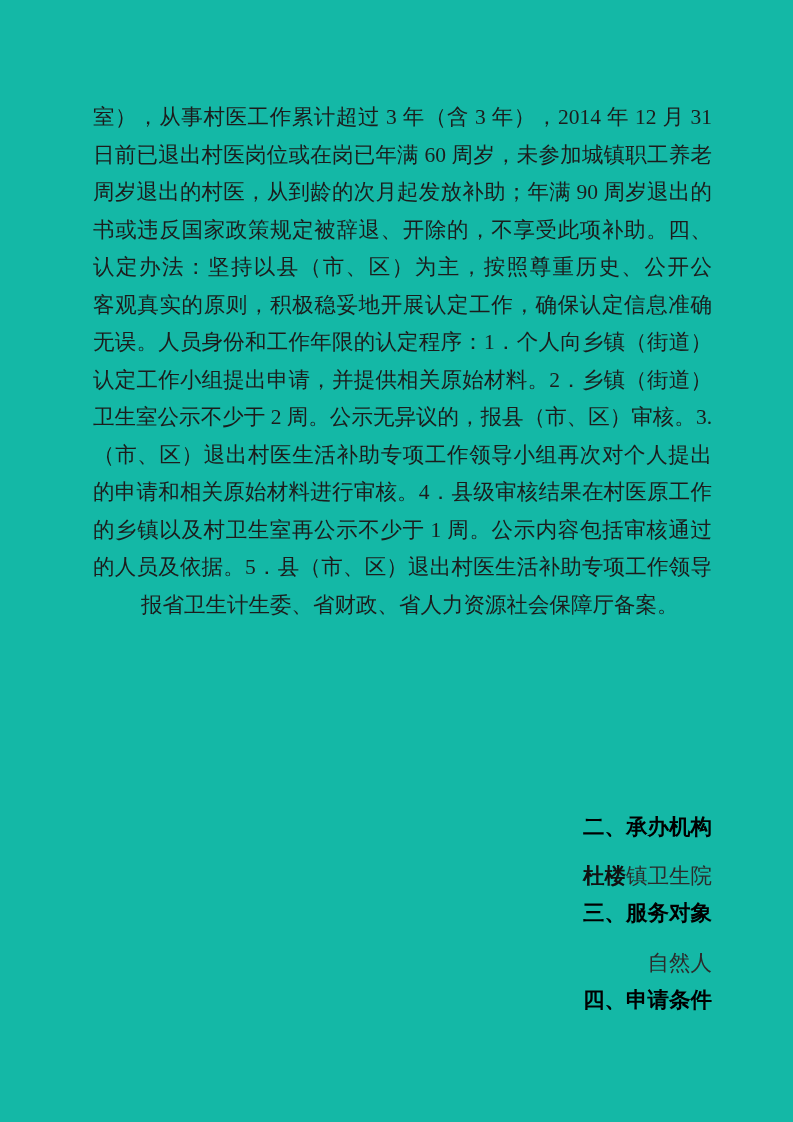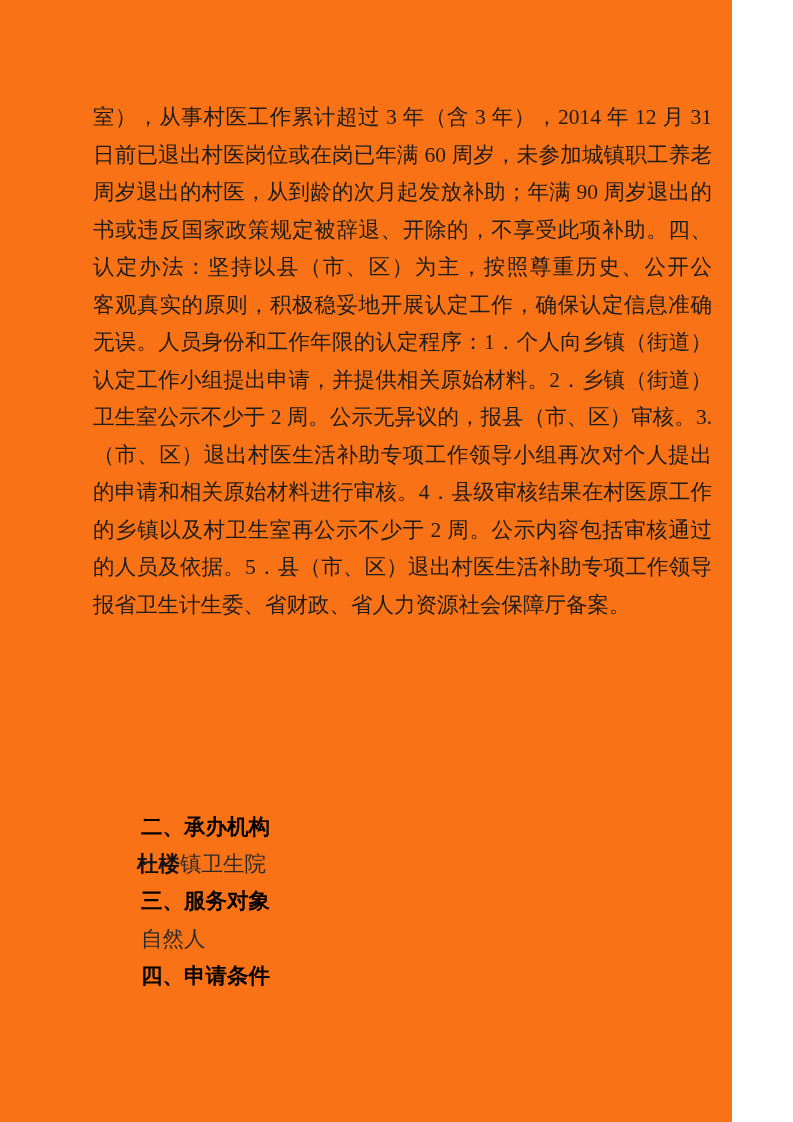--- a/index.html
+++ b/index.html
@@ -5,64 +5,67 @@
   html, body {
     margin: 0;
     padding: 0;
     width: 793px;
     height: 1122px;
     overflow: hidden;
     background: #ffffff;
   }
   .page {
     position: relative;
-    width: 732px;
+    width: 793px;
     height: 1122px;
-    background: #f97316;
+    background: #14b8a6;
   }
   .para {
     position: absolute;
     left: 93px;
     top: 99px;
     width: 619px;
     font-family: "Liberation Serif", "DejaVu Serif", serif;
     font-size: 21.5px;
     line-height: 37.5px;
     color: #1c1c1c;
   }
   .pline {
     text-align: justify;
     text-align-last: justify;
     text-justify: inter-character;
     height: 37.5px;
     overflow: hidden;
   }
   .pline.last {
     text-align-last: left;
+    margin-left: 48px;
   }
   .sections {
     position: absolute;
     left: 137px;
     top: 809px;
     width: 575px;
     line-height: 37.2px;
     font-size: 21.5px;
+    text-align: right;
   }
   .sec-heading {
     font-family: "Liberation Sans", "DejaVu Sans", sans-serif;
     font-weight: bold;
     color: #000000;
     padding-left: 4px;
     height: 37.2px;
   }
   .sec-body {
     font-family: "Liberation Serif", "DejaVu Serif", serif;
     font-weight: normal;
     color: #2b2b2b;
     height: 37.2px;
+    margin-top: 12px;
   }
   .sec-body .bold-part {
     font-family: "Liberation Sans", "DejaVu Sans", sans-serif;
     font-weight: bold;
     color: #111111;
   }
   .sec-body.indented {
     padding-left: 4px;
   }
 </style>
@@ -76,21 +79,21 @@
       <div class="pline">日前已退出村医岗位或在岗已年满 60 周岁，未参加城镇职工养老</div>
       <div class="pline">周岁退出的村医，从到龄的次月起发放补助；年满 90 周岁退出的</div>
       <div class="pline">书或违反国家政策规定被辞退、开除的，不享受此项补助。四、</div>
       <div class="pline">认定办法：坚持以县（市、区）为主，按照尊重历史、公开公正、</div>
       <div class="pline">客观真实的原则，积极稳妥地开展认定工作，确保认定信息准确</div>
       <div class="pline">无误。人员身份和工作年限的认定程序：1．个人向乡镇（街道）</div>
       <div class="pline">认定工作小组提出申请，并提供相关原始材料。2．乡镇（街道）</div>
       <div class="pline">卫生室公示不少于 2 周。公示无异议的，报县（市、区）审核。3.县</div>
       <div class="pline">（市、区）退出村医生活补助专项工作领导小组再次对个人提出</div>
       <div class="pline">的申请和相关原始材料进行审核。4．县级审核结果在村医原工作</div>
-      <div class="pline">的乡镇以及村卫生室再公示不少于 2 周。公示内容包括审核通过</div>
+      <div class="pline">的乡镇以及村卫生室再公示不少于 1 周。公示内容包括审核通过</div>
       <div class="pline">的人员及依据。5．县（市、区）退出村医生活补助专项工作领导</div>
       <div class="pline last">报省卫生计生委、省财政、省人力资源社会保障厅备案。</div>
     </div>
 
   <div class="sections">
 
     <div class="sec-heading">二、承办机构</div>
 
     <div class="sec-body">
       <span class="bold-part">杜楼</span><span>镇卫生院</span>

